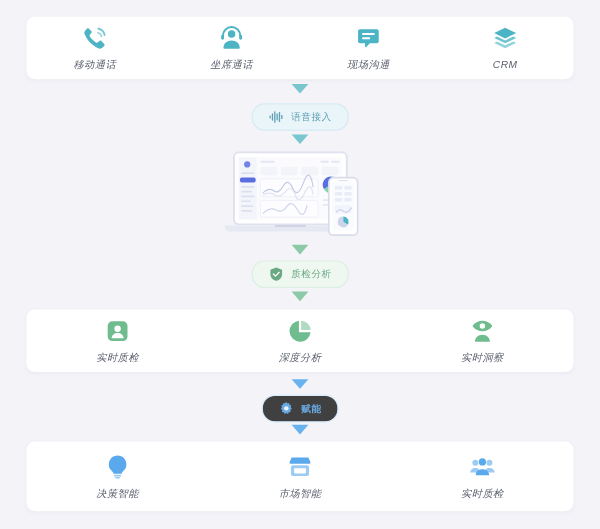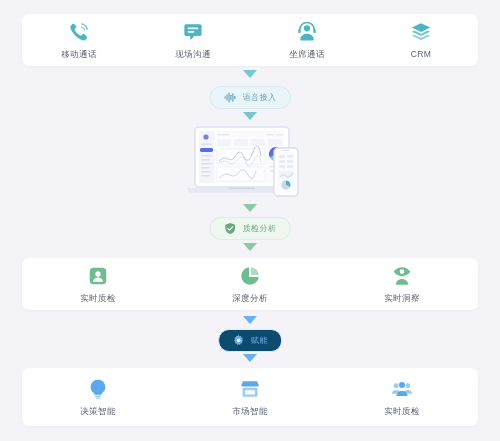--- a/index.html
+++ b/index.html
@@ -26,20 +26,21 @@
   .card {
     position: absolute;
     left: 22px;
     right: 22px;
     background: #ffffff;
     border-radius: 7px;
     box-shadow: 0 1px 3px rgba(90, 95, 130, 0.05);
     display: flex;
     align-items: center;
     justify-content: center;
+    font-style: italic;
   }
   .cell {
     flex: 1 1 0;
     display: flex;
     flex-direction: column;
     align-items: center;
     justify-content: center;
     gap: 7px;
   }
   .cell .ico {
@@ -95,21 +96,21 @@
     font-size: 8px;
     letter-spacing: 0.4px;
     white-space: nowrap;
     border: 1px solid transparent;
   }
   .pill .pico { width: 13px; height: 13px; display: block; }
   .pill .ptxt { line-height: 1; text-align: right; }
 
   #pill-voice  { top: 86px;  background: #eaf5f9; border-color: #d5ebf3; color: #5d9fb4; }
   #pill-qc     { top: 217px; background: #eef7f0; border-color: #dcefe2; color: #6aa882; }
-  #pill-enable { top: 329px; background: #0c4a6e; border-color: #d8eafb; color: #6aaae4; }
+  #pill-enable { top: 329px; background: #404040; border-color: #d8eafb; color: #6aaae4; font-weight: bold; }
 
   
   #device-illustration {
     position: absolute;
     top: 124px;
     left: 50%;
     transform: translateX(-50%);
     width: 138px;
     height: 76px;
   }
@@ -128,39 +129,39 @@
           <path d="M14.4 3.1a.8.8 0 0 1 .9-.7c3.4.5 6 3.1 6.4 6.5a.8.8 0 0 1-1.6.2c-.3-2.6-2.3-4.6-4.9-5a.8.8 0 0 1-.8-1z" fill="#4cb4c4" opacity=".75"></path>
           <path d="M14.1 6.8a.8.8 0 0 1 .9-.7c2 .3 3.6 1.9 3.9 3.9a.8.8 0 1 1-1.6.2c-.2-1.3-1.2-2.3-2.5-2.5a.8.8 0 0 1-.7-.9z" fill="#4cb4c4" opacity=".55"></path>
         </svg>
       </span>
       <span class="lbl">移动通话</span>
     </div>
 
     <div class="cell">
       <span class="ico">
         <svg viewBox="0 0 24 24" width="22" height="22">
-          <path d="M4.4 3.6h15.2c1 0 1.8.8 1.8 1.8v9.1c0 1-.8 1.8-1.8 1.8h-6.3l-3.2 3.6c-.4.5-1.2.2-1.2-.5v-3.1H4.4c-1 0-1.8-.8-1.8-1.8V5.4c0-1 .8-1.8 1.8-1.8z" fill="#4cb4c4"></path>
-          <rect x="6.2" y="7.2" width="11.6" height="1.7" rx=".85" fill="#ffffff"></rect>
-          <rect x="6.2" y="11" width="7.4" height="1.7" rx=".85" fill="#ffffff"></rect>
-        </svg>
-      </span>
-      <span class="lbl">现场沟通</span>
-    </div>
-
-    <div class="cell">
-      <span class="ico">
-        <svg viewBox="0 0 24 24" width="22" height="22">
           <circle cx="12" cy="8" r="3.4" fill="#4cb4c4"></circle>
           <path d="M4.6 20.5c0-4 3.3-6.6 7.4-6.6s7.4 2.6 7.4 6.6a.9.9 0 0 1-.9.9H5.5a.9.9 0 0 1-.9-.9z" fill="#4cb4c4"></path>
           <path d="M4.2 9.4a7.8 7.8 0 0 1 15.6 0" stroke="#4cb4c4" stroke-width="1.7" fill="none" stroke-linecap="round"></path>
           <rect x="2.5" y="8.6" width="2.6" height="4.6" rx="1.3" fill="#4cb4c4"></rect>
           <rect x="18.9" y="8.6" width="2.6" height="4.6" rx="1.3" fill="#4cb4c4"></rect>
         </svg>
       </span>
       <span class="lbl">坐席通话</span>
+    </div>
+
+    <div class="cell">
+      <span class="ico">
+        <svg viewBox="0 0 24 24" width="22" height="22">
+          <path d="M4.4 3.6h15.2c1 0 1.8.8 1.8 1.8v9.1c0 1-.8 1.8-1.8 1.8h-6.3l-3.2 3.6c-.4.5-1.2.2-1.2-.5v-3.1H4.4c-1 0-1.8-.8-1.8-1.8V5.4c0-1 .8-1.8 1.8-1.8z" fill="#4cb4c4"></path>
+          <rect x="6.2" y="7.2" width="11.6" height="1.7" rx=".85" fill="#ffffff"></rect>
+          <rect x="6.2" y="11" width="7.4" height="1.7" rx=".85" fill="#ffffff"></rect>
+        </svg>
+      </span>
+      <span class="lbl">现场沟通</span>
     </div>
 
     <div class="cell">
       <span class="ico">
         <svg viewBox="0 0 24 24" width="22" height="22">
           <path d="M12 2.4 22 7.2 12 12 2 7.2z" fill="#4cb4c4"></path>
           <path d="M2 11.6 12 16.4l10-4.8 -2.6-1.3L12 13.8 4.6 10.3z" fill="#4cb4c4" opacity=".8"></path>
           <path d="M2 16.1 12 20.9l10-4.8 -2.6-1.2L12 18.3 4.6 14.9z" fill="#4cb4c4" opacity=".6"></path>
         </svg>
       </span>

